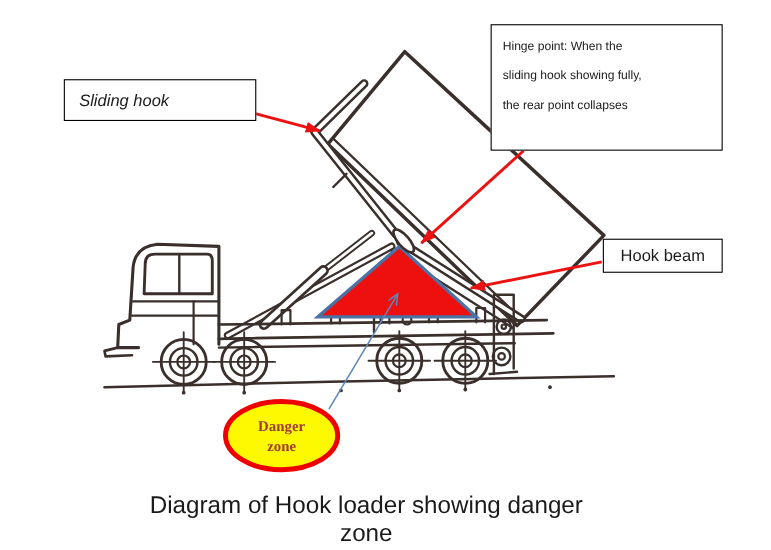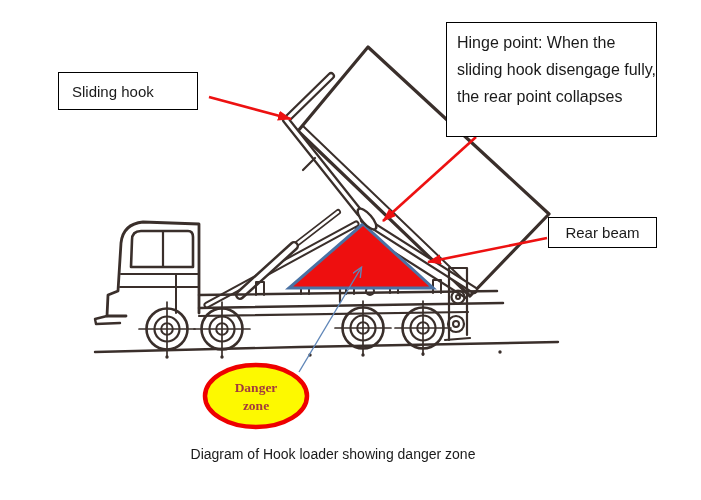--- a/index.html
+++ b/index.html
@@ -5,27 +5,27 @@
   html,body{margin:0;padding:0;background:#ffffff;}
   #stage{
     position:relative;width:701px;height:500px;background:#ffffff;overflow:hidden;
     font-family:"Liberation Sans",sans-serif;color:#1a1a1a;
   }
   #stage svg{position:absolute;left:0;top:0;}
   .callout{
     position:absolute;background:#ffffff;border:1.6px solid #000000;
     font-size:15px;color:#1a1a1a;box-sizing:border-box;z-index:5;
   }
-  .box-sliding{left:58px;top:72px;width:140px;height:38px;display:flex;align-items:center;padding-left:13px;}
-  .box-hinge{left:446px;top:22px;width:211px;height:115px;padding:6px 4px 0 10px;font-size:16px;}
+  .box-sliding{left:58px;top:72px;width:175px;height:38px;display:flex;align-items:center;padding-left:13px;font-style:italic;}
+  .box-hinge{left:446px;top:22px;width:211px;height:115px;padding:6px 4px 0 10px;font-size:11px;}
   .box-hinge .ln{line-height:27px;white-space:nowrap;}
   .box-rear{left:548px;top:217px;width:109px;height:31px;display:flex;align-items:center;justify-content:center;}
   .caption{
     position:absolute;left:133px;top:446px;width:400px;text-align:center;
-    font-size:14px;color:#1a1a1a;z-index:5;
+    font-size:22px;color:#1a1a1a;z-index:5;
   }
 </style>
 </head>
 <body>
 
 <div id="stage">
 
   <svg width="701" height="500" viewBox="0 0 701 500">
     <defs>
       <marker id="redhead" markerUnits="userSpaceOnUse" markerWidth="15" markerHeight="11" refX="13" refY="5" orient="auto">
@@ -138,22 +138,22 @@
       <text x="256" y="410" text-anchor="middle" font-family="Liberation Serif, serif" font-weight="bold" font-size="13.5" fill="#a23b3c">zone</text>
     </g>
   </svg>
 
   <div class="callout box-sliding">
     <span>Sliding hook</span>
   </div>
 
   <div class="callout box-hinge">
     <div class="ln">Hinge point: When the</div>
-    <div class="ln">sliding hook disengage fully,</div>
+    <div class="ln">sliding hook showing fully,</div>
     <div class="ln">the rear point collapses</div>
   </div>
 
   <div class="callout box-rear">
-    <span>Rear beam</span>
+    <span>Hook beam</span>
   </div>
 
   <div class="caption">Diagram of Hook loader showing danger zone</div>
 </div>
 
 </body></html>

